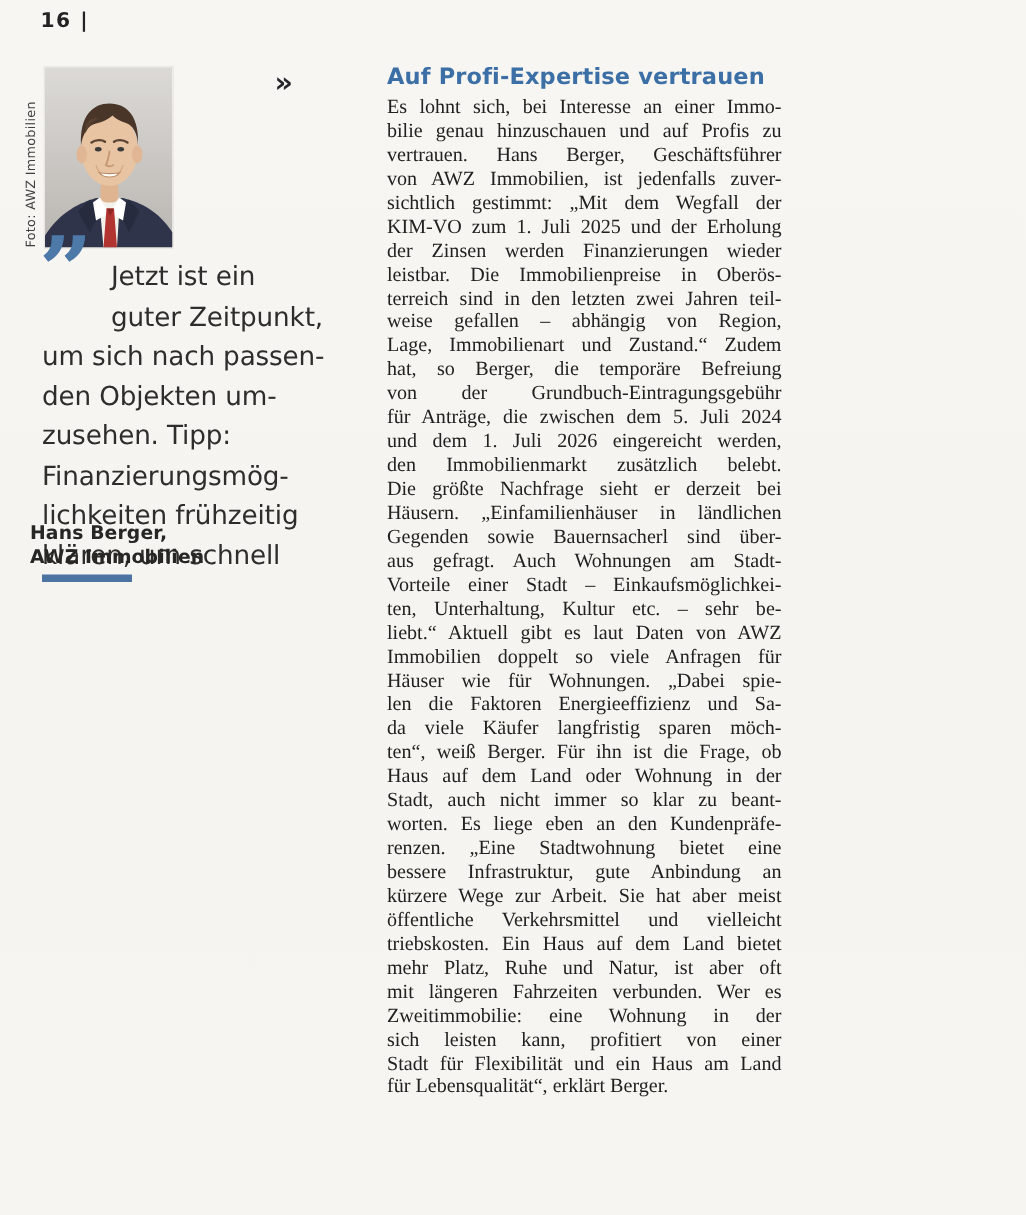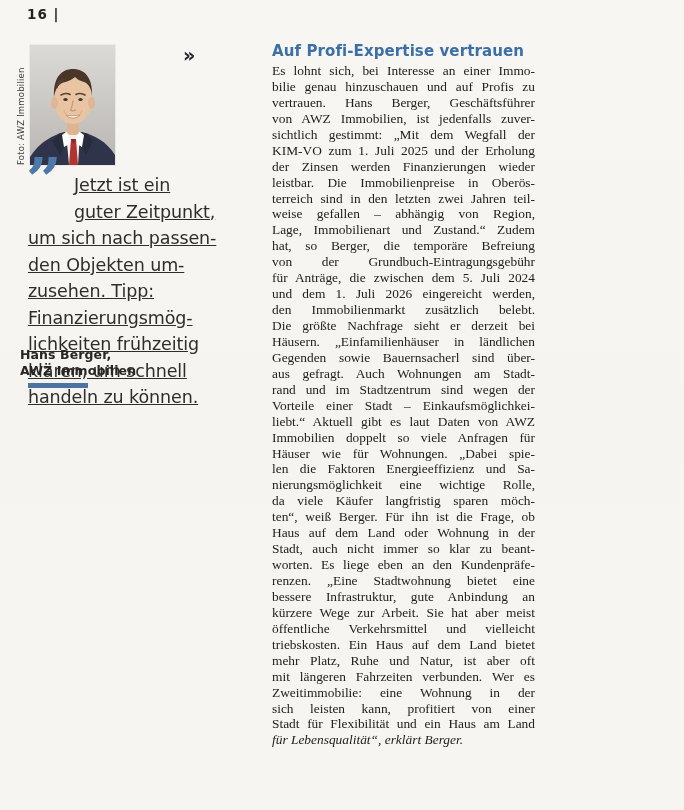--- a/index.html
+++ b/index.html
@@ -36,48 +36,48 @@
   
   .pullquote{position:absolute;left:28px;top:172px;width:214px;}
   .quote-glyph{
     position:absolute;left:-2px;top:-22px;
     font:700 62px/62px "DejaVu Serif",serif;
     color:#4d79a9;letter-spacing:-4px;
   }
   .pq-lines{position:relative;}
   .pq-lines .pqline{
     font:500 17.5px/26.5px "DejaVu Sans",sans-serif;
-    color:#2e2d2b;letter-spacing:-0.1px;text-decoration:underline;
+    color:#2e2d2b;letter-spacing:-0.1px;
   }
   .pq-lines .pqline:nth-child(1),
   .pq-lines .pqline:nth-child(2){margin-left:46px;}
   .attribution{position:absolute;left:20px;top:347px;}
   .attribution .attline{
     font:700 12.5px/16px "DejaVu Sans",sans-serif;
     color:#262624;letter-spacing:.1px;
   }
   .blue-bar{
     position:absolute;left:28px;top:383px;width:60px;height:5px;
     background:#4d73a3;
   }
   
-  .article{position:absolute;left:272px;top:42px;width:263px;}
+  .article{position:absolute;left:258px;top:42px;width:263px;}
   .article-heading{
     font:700 15px/19px "DejaVu Sans",sans-serif;
     color:#3b6fa6;letter-spacing:.1px;
     margin:0 0 2px 0;
   }
   .body-lines .bline{
     font:400 13.4px/15.95px "Liberation Serif",serif;
     color:#22211f;
     text-align:justify;text-align-last:justify;
     height:15.95px;overflow:visible;white-space:nowrap;
   }
   .body-lines .bline{white-space:normal;}
-  .body-lines .bline.last{text-align-last:left;font-style:italic;}
+  .body-lines .bline.last{text-align-last:left;}
 </style>
 </head>
 <body>
 
 <div class="page">
 
   <div class="page-num">16 |</div>
 
   <div class="photo-credit">Foto: AWZ Immobilien</div>
 
@@ -133,21 +133,20 @@
     <span class="quote-glyph">”</span>
     <div class="pq-lines">
         <div class="pqline">Jetzt ist ein</div>
         <div class="pqline">guter Zeitpunkt,</div>
         <div class="pqline">um sich nach passen-</div>
         <div class="pqline">den Objekten um-</div>
         <div class="pqline">zusehen. Tipp:</div>
         <div class="pqline">Finanzierungsmög-</div>
         <div class="pqline">lichkeiten frühzeitig</div>
         <div class="pqline">klären, um schnell</div>
-        <div class="pqline last">handeln zu können.</div>
       </div>
   </div>
 
   <div class="attribution">
     <div class="attline">Hans Berger,</div>
     <div class="attline">AWZ Immobilien</div>
   </div>
 
   <div class="blue-bar"></div>
 
@@ -167,27 +166,26 @@
         <div class="bline">Lage, Immobilienart und Zustand.“ Zudem</div>
         <div class="bline">hat, so Berger, die temporäre Befreiung</div>
         <div class="bline">von der Grundbuch-Eintragungsgebühr</div>
         <div class="bline">für Anträge, die zwischen dem 5. Juli 2024</div>
         <div class="bline">und dem 1. Juli 2026 eingereicht werden,</div>
         <div class="bline">den Immobilienmarkt zusätzlich belebt.</div>
         <div class="bline">Die größte Nachfrage sieht er derzeit bei</div>
         <div class="bline">Häusern. „Einfamilienhäuser in ländlichen</div>
         <div class="bline">Gegenden sowie Bauernsacherl sind über-</div>
         <div class="bline">aus gefragt. Auch Wohnungen am Stadt-</div>
-        <div class="bline">rand und im Stadtzentrum sind wegen der</div>
         <div class="bline">Vorteile einer Stadt – Einkaufsmöglichkei-</div>
+        <div class="bline">ten, Unterhaltung, Kultur etc. – sehr be-</div>
         <div class="bline">liebt.“ Aktuell gibt es laut Daten von AWZ</div>
         <div class="bline">Immobilien doppelt so viele Anfragen für</div>
         <div class="bline">Häuser wie für Wohnungen. „Dabei spie-</div>
         <div class="bline">len die Faktoren Energieeffizienz und Sa-</div>
-        <div class="bline">nierungsmöglichkeit eine wichtige Rolle,</div>
         <div class="bline">da viele Käufer langfristig sparen möch-</div>
         <div class="bline">ten“, weiß Berger. Für ihn ist die Frage, ob</div>
         <div class="bline">Haus auf dem Land oder Wohnung in der</div>
         <div class="bline">Stadt, auch nicht immer so klar zu beant-</div>
         <div class="bline">worten. Es liege eben an den Kundenpräfe-</div>
         <div class="bline">renzen. „Eine Stadtwohnung bietet eine</div>
         <div class="bline">bessere Infrastruktur, gute Anbindung an</div>
         <div class="bline">kürzere Wege zur Arbeit. Sie hat aber meist</div>
         <div class="bline">öffentliche Verkehrsmittel und vielleicht</div>
         <div class="bline">triebskosten. Ein Haus auf dem Land bietet</div>

